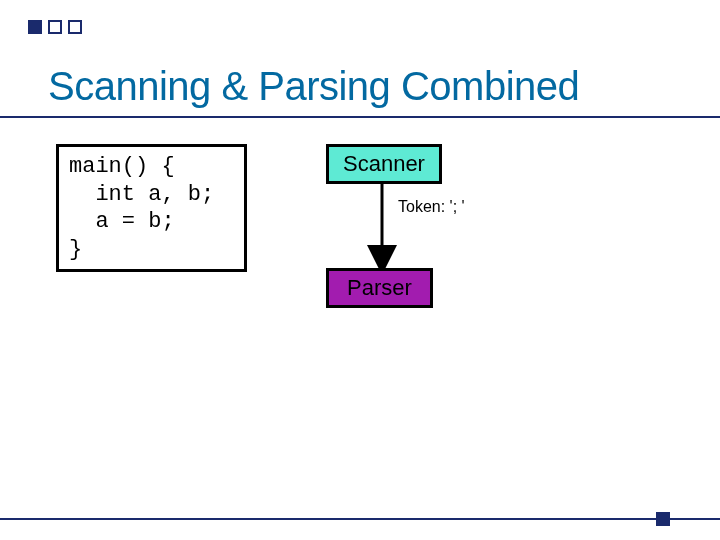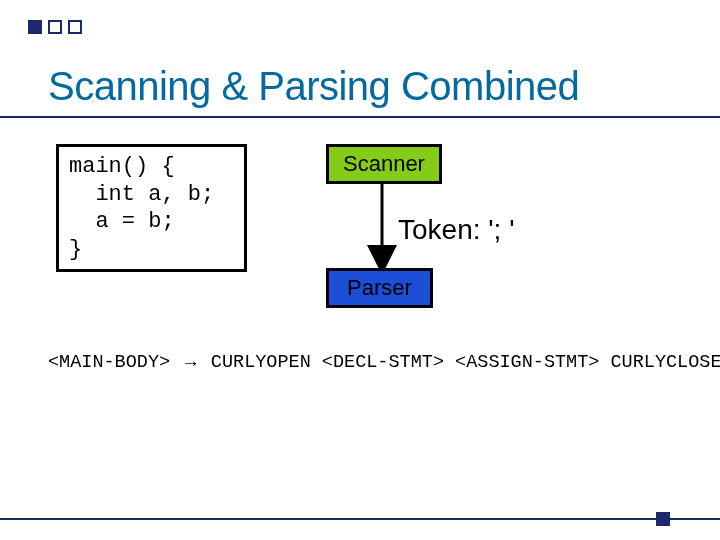--- a/index.html
+++ b/index.html
@@ -57,36 +57,36 @@
     line-height: 1.25;
     white-space: pre;
   }
   .scanner-box {
     position: absolute;
     top: 144px;
     left: 326px;
     border: 3px solid #000;
     padding: 4px 14px;
     font-size: 22px;
-    background: #84cc16;
+    background: #5eead4;
   }
   .token-label {
     position: absolute;
-    top: 214px;
+    top: 198px;
     left: 398px;
-    font-size: 28px;
+    font-size: 16px;
   }
   .parser-box {
     position: absolute;
     top: 268px;
     left: 326px;
     border: 3px solid #000;
     padding: 4px 18px;
     font-size: 22px;
-    background: #1d4ed8;
+    background: #a21caf;
   }
   svg.arrow {
     position: absolute;
     overflow: visible;
   }
   .grammar {
     position: absolute;
     top: 348px;
     left: 48px;
     right: 0;
@@ -144,21 +144,16 @@
     </marker>
   </defs>
   <line x1="12" y1="0" x2="12" y2="78" stroke="#000" stroke-width="3" marker-end="url(#ah)"></line>
 </svg>
 
 <div class="token-label">Token: '; '</div>
 
 <div class="parser-box">Parser</div>
 
 <div class="grammar">
-  <div class="rule">
-    <span>&lt;MAIN-BODY&gt;</span>
-    <span class="arrow-sym">→</span>
-    <span>CURLYOPEN &lt;DECL-STMT&gt; &lt;ASSIGN-STMT&gt; CURLYCLOSE</span>
-  </div>
 </div>
 
 <div class="footer-line"></div>
 <div class="footer-sq"></div>
 
 </body></html>

